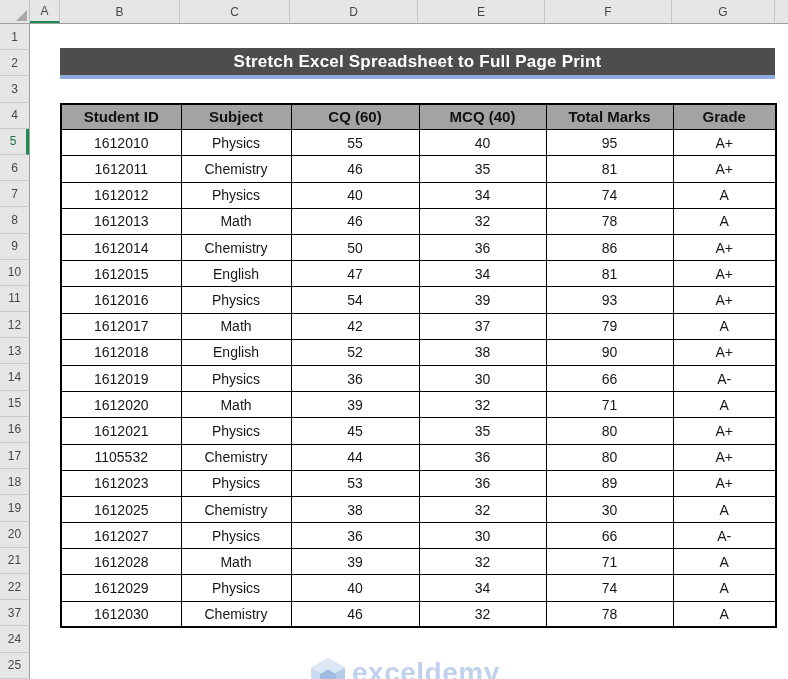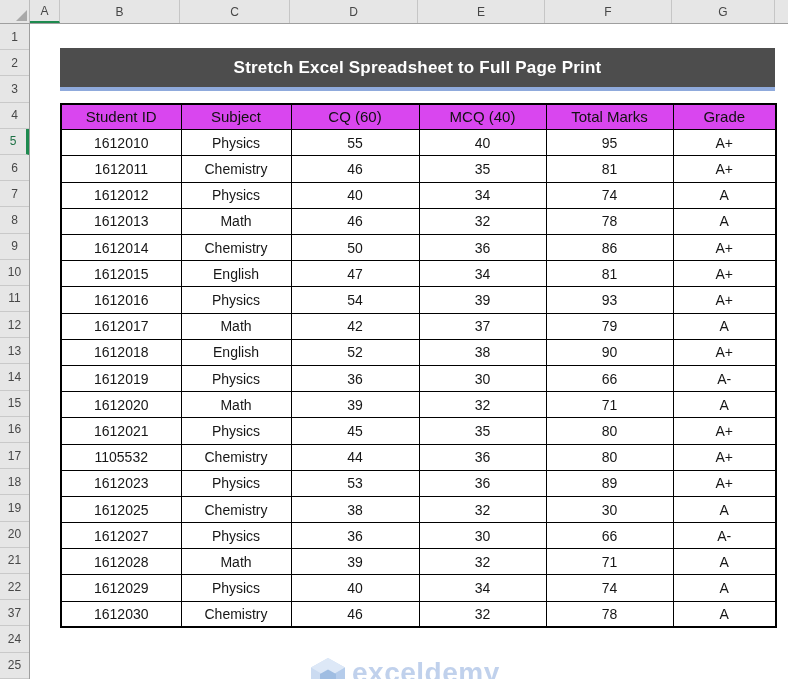--- a/index.html
+++ b/index.html
@@ -23,41 +23,41 @@
   
   .body { display:flex; height:655px; }
   .row-strip { width:30px; background:#E6E6E6; border-right:1px solid #9f9f9f; }
   .rowh { height:26.2px; display:flex; align-items:center; justify-content:center;
           font-size:12px; color:#474747; border-bottom:1px solid #c9c9c9; }
   .rowh-sel { color:#1E7145; border-right:3px solid #1E8A4F; }
 
   .canvas { position:relative; width:758px; height:655px; background:#fff; }
 
   
-  .banner { position:absolute; left:30px; top:24px; width:715px; height:43px;
+  .banner { position:absolute; left:30px; top:24px; width:715px; height:31px;
             background:#4D4D4D; border-bottom:4px solid #8FAADC;
             display:flex; align-items:center; justify-content:center; }
   .banner span { color:#fff; font-weight:bold; font-size:17px; letter-spacing:.2px; }
 
   
   .watermark { position:absolute; left:278px; top:633px; display:flex;
                align-items:center; gap:4px; z-index:1; opacity:.85;
                pointer-events:none; }
   .wm-text { display:flex; flex-direction:column; line-height:1; }
   .wm-main { font-size:28px; font-weight:bold; color:#B6C9E9; letter-spacing:.5px; }
   .wm-sub  { font-size:7.5px; font-weight:normal; color:#ADB8C6; letter-spacing:2.6px;
              margin-top:2px; padding-left:3px; }
 
   
   table.sheet { position:absolute; left:30px; top:78.6px; width:715px; z-index:2;
                 border-collapse:collapse; table-layout:fixed; background:transparent; }
   table.sheet th, table.sheet td { border:1.5px solid #000; text-align:center;
                 vertical-align:middle; height:26.2px; overflow:hidden; }
   table.sheet { border:2px solid #000; }
-  table.sheet th { background:#d946ef; font-size:15px; font-weight:normal; color:#111; }
+  table.sheet th { background:#a3a3a3; font-size:15px; font-weight:bold; color:#111; }
   table.sheet td { font-size:14px; color:#161616; background:transparent; }
 </style>
 </head>
 <body>
 
 <div class="app">
 
   <div class="col-strip">
     <div class="corner">
       <div class="corner-tri"></div>

